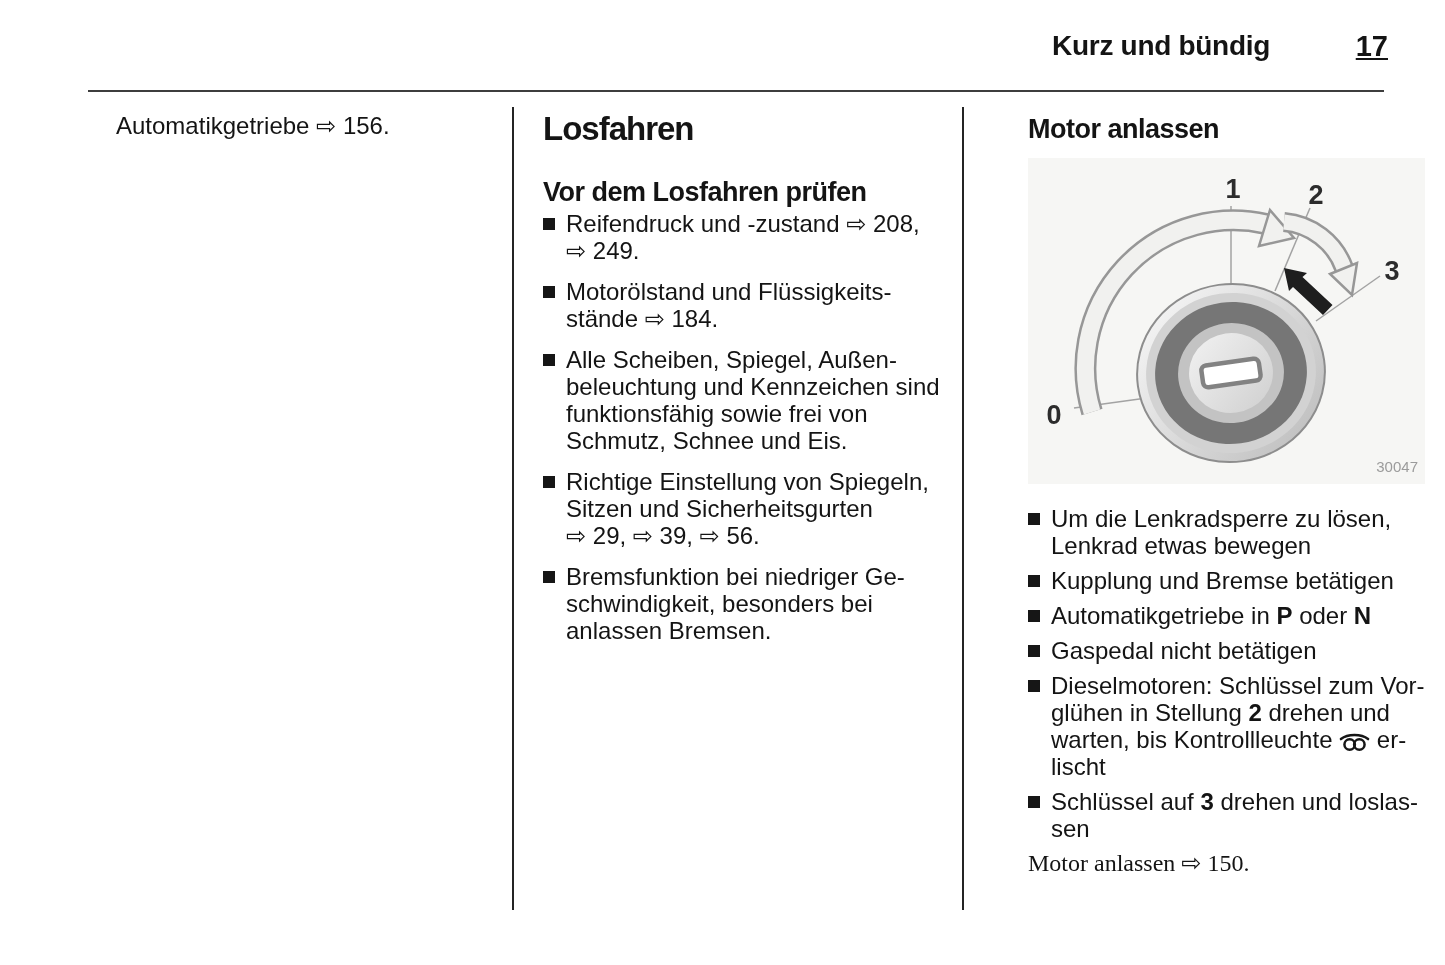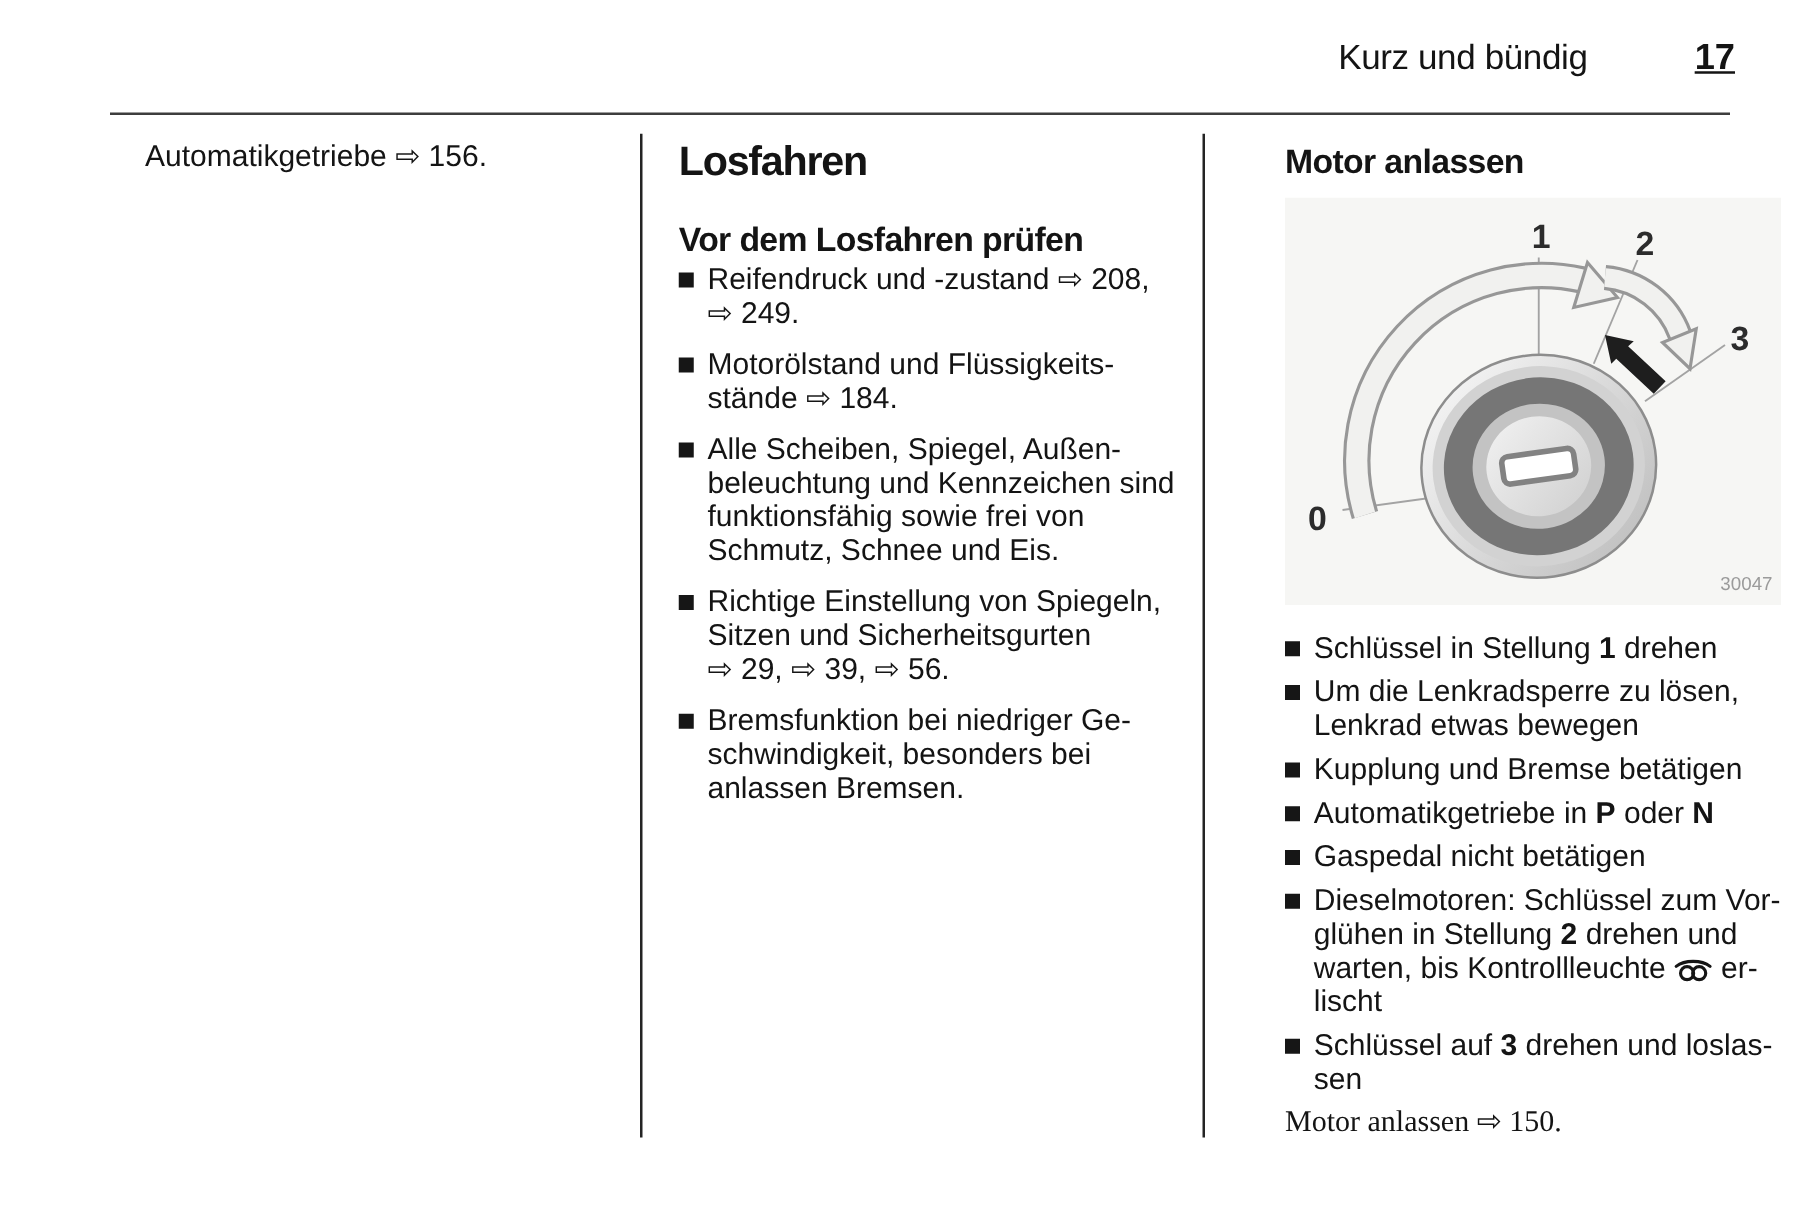--- a/index.html
+++ b/index.html
@@ -1,21 +1,21 @@
 <!DOCTYPE html>
 <html lang="de"><head>
 <meta charset="utf-8">
 <style>
   html,body{margin:0;padding:0;}
   body{
     width:1445px;height:965px;background:#ffffff;position:relative;overflow:hidden;
     font-family:"Liberation Sans","DejaVu Sans",sans-serif;color:#141414;
     -webkit-font-smoothing:antialiased;
   }
-  .hdr-title{position:absolute;top:30px;right:175px;font-size:28px;font-weight:normal;letter-spacing:-0.3px;}
+  .hdr-title{position:absolute;top:30px;right:175px;font-size:28px;font-weight:bold;letter-spacing:-0.3px;}
   .hdr-num{position:absolute;top:30px;right:57px;font-size:29px;font-weight:bold;text-decoration:underline;}
   .hrule{position:absolute;left:88px;top:90px;width:1296px;height:2px;background:#3d3d3d;}
   .vrule{position:absolute;top:107px;height:803px;width:1.5px;background:#242424;}
   .vrule-1{left:512px;}
   .vrule-2{left:962px;}
 
   .col{position:absolute;}
   .col-left{left:92px;top:112px;width:395px;margin-left:24px;}
   .col-middle{left:543px;top:110px;width:405px;}
   .col-right{left:1028px;top:112px;width:400px;}
@@ -134,24 +134,20 @@
         <text x="364" y="122">3</text>
         <text x="26" y="266">0</text>
       </g>
       <text x="390" y="314" text-anchor="end" font-size="15" fill="#9b9b9b" font-family="Liberation Sans, DejaVu Sans, sans-serif">30047</text>
     </svg>
   </figure>
 
   <ul class="checklist tight" style="margin-top:21px">
       <li>
         <span class="marker"></span>
-        <span class="li-text"><span>Schlüssel in Stellung </span><b>1</b><span> drehen</span></span>
-      </li>
-      <li>
-        <span class="marker"></span>
         <span class="li-text"><span>Um die Lenkradsperre zu lösen,</span><br><span>Lenkrad etwas bewegen</span></span>
       </li>
       <li>
         <span class="marker"></span>
         <span class="li-text"><span>Kupplung und Bremse betätigen</span></span>
       </li>
       <li>
         <span class="marker"></span>
         <span class="li-text"><span>Automatikgetriebe in </span><b>P</b><span> oder </span><b>N</b></span>
       </li>

